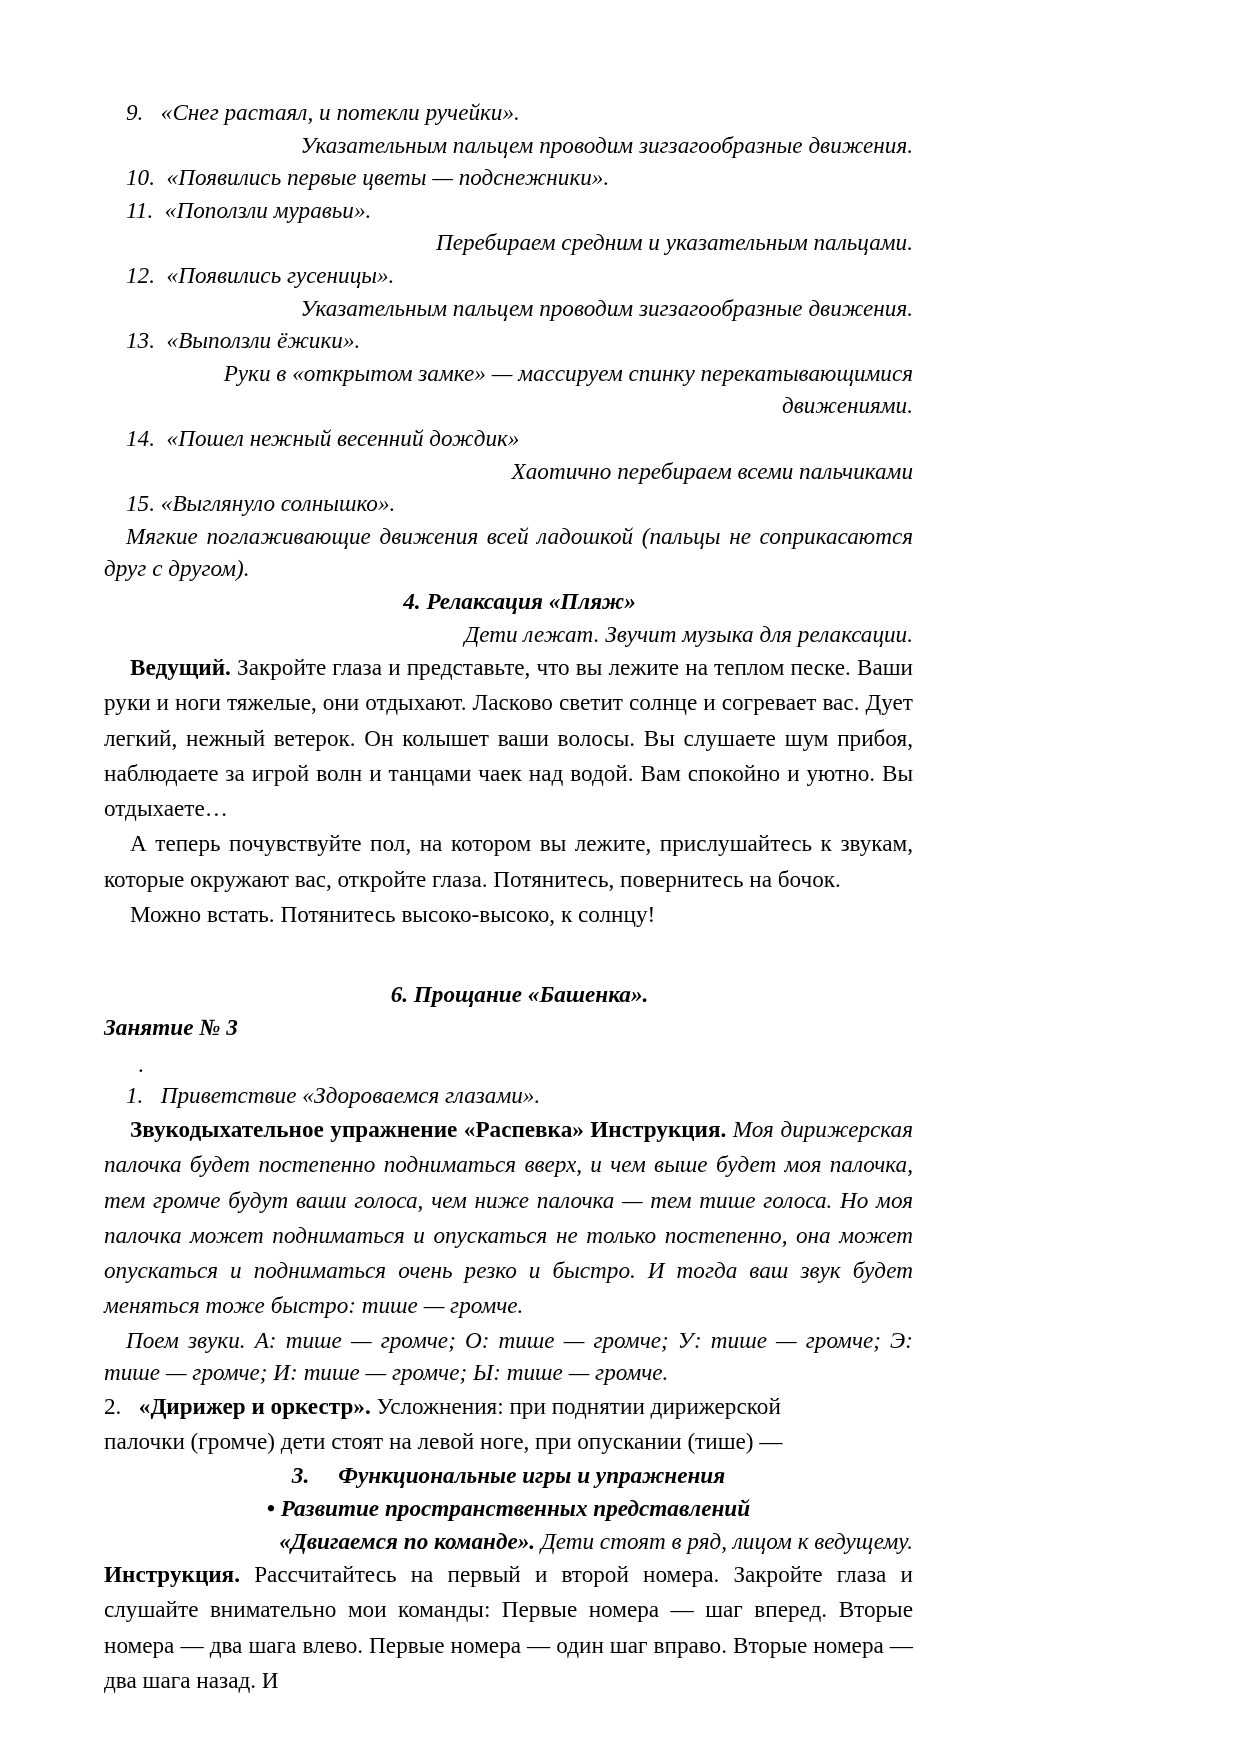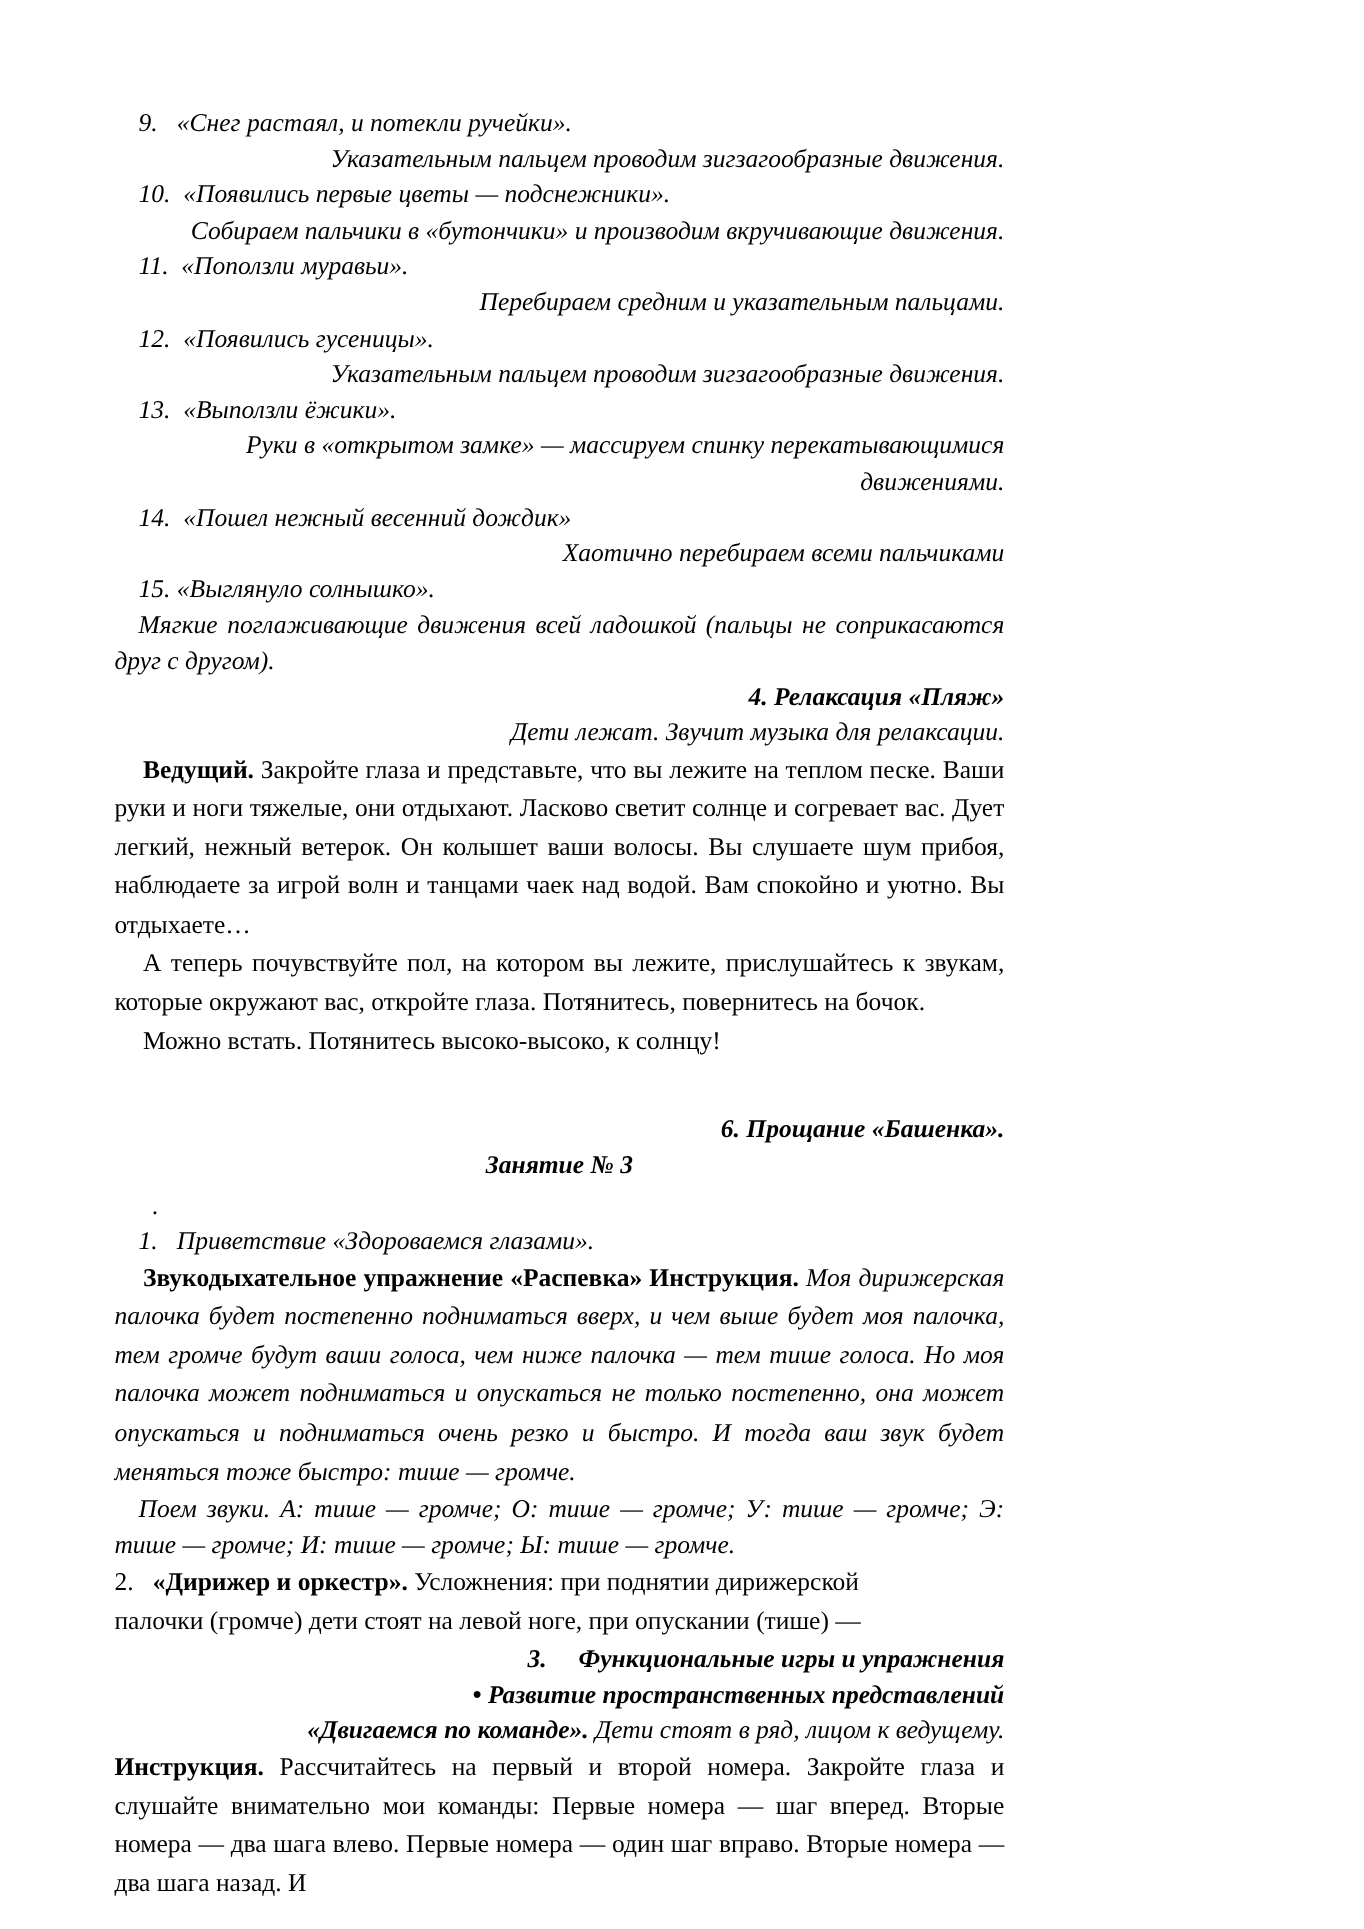--- a/index.html
+++ b/index.html
@@ -42,42 +42,42 @@
     line-height: 1.405;
     text-align: justify;
   }
   .ital.indent, .ital-just.indent {
     text-indent: 22px;
   }
   .bold-ital {
     font-style: italic;
     font-weight: bold;
     line-height: 1.405;
-    text-align: right;
+    text-align: center;
   }
   .bold-ital.indent {
     text-indent: 22px;
   }
   
   .body-para {
     text-align: justify;
     line-height: 1.52;
     text-indent: 26px;
   }
   .body-para.noindent {
     text-indent: 0;
   }
   b, .b {
     font-weight: bold;
   }
   i, .i {
     font-style: italic;
   }
   .center {
-    text-align: center;
+    text-align: left;
     text-indent: 0;
   }
   .gap-sm { height: 10px; }
   .gap-lg { height: 46px; }
   .stray-dot {
     text-align: left;
     text-indent: 34px;
     line-height: 1.0;
     font-size: 23.2px;
     height: 26px;
@@ -101,21 +101,20 @@
   <div class="doc-body">
 
     <p class="list-item">
       <span>9.</span>&nbsp;&nbsp;&nbsp;<span>«Снег растаял, и потекли ручейки».</span>
     </p>
     <p class="ital">Указательным пальцем проводим зигзагообразные движения.</p>
 
     <p class="list-item">
       <span>10.</span>&nbsp;&nbsp;<span>«Появились первые цветы — подснежники».</span>
     </p>
-    <p class="ital">Собираем пальчики в «бутончики» и производим вкручивающие движения.</p>
 
     <p class="list-item">
       <span>11.</span>&nbsp;&nbsp;<span>«Поползли муравьи».</span>
     </p>
     <p class="ital">Перебираем средним и указательным пальцами.</p>
 
     <p class="list-item">
       <span>12.</span>&nbsp;&nbsp;<span>«Появились гусеницы».</span>
     </p>
     <p class="ital">Указательным пальцем проводим зигзагообразные движения.</p>

